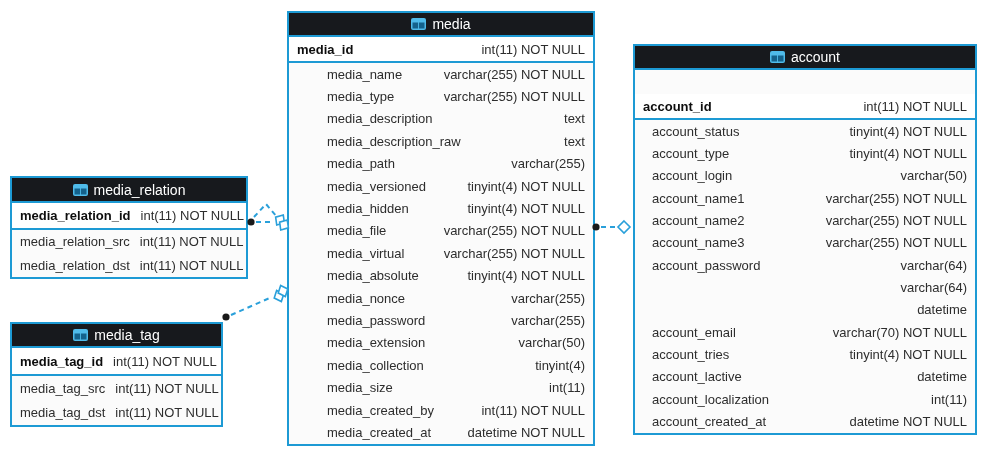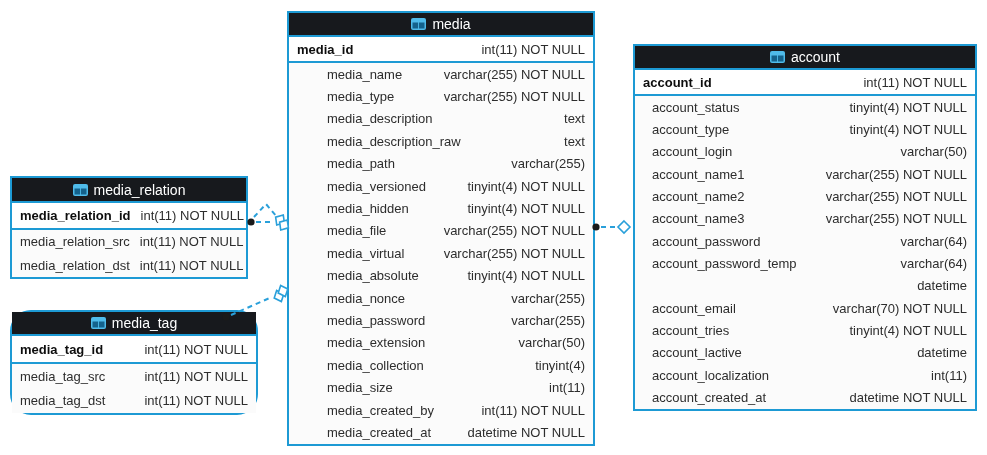--- a/index.html
+++ b/index.html
@@ -32,31 +32,31 @@
   .row{
     display:flex;align-items:center;padding:0 8px;white-space:nowrap;
     background:var(--row-bg);
   }
   .ctype{margin-left:auto;padding-left:10px;}
   
   .t-relation{left:10px;top:176px;width:238px;}
   .t-relation .hdr{height:23px;text-align:center;}
   .t-relation .pkrow{height:25px;}
   .t-relation .row{height:23.5px;}
-  .t-tag{left:10px;top:310px;width:248px;border-radius:21px;}
+  .t-tag{left:10px;top:322px;width:213px;}
   .t-tag .hdr{height:22px;}
   .t-tag .pkrow{height:26px;}
   .t-tag .row{height:24.5px;}
   .t-media{left:287px;top:11px;width:308px;}
   .t-media .hdr{height:22px;}
   .t-media .pkrow{height:24px;}
   .t-media .row{height:22.4px;padding-left:38px;}
   .t-account{left:633px;top:44px;width:344px;}
   .t-account .hdr{height:22px;}
-  .t-account .pkrow{height:24px;}
+  .t-account .pkrow{height:24px;margin-top:24px;}
   .t-account .row{height:22.35px;padding-left:17px;}
   
   .overlay{position:absolute;left:0;top:0;pointer-events:none;}
   .dash{stroke:var(--connector);stroke-width:2;fill:none;stroke-dasharray:5 4;}
   .dot{fill:var(--dot);}
   .dia{fill:#ffffff;stroke:var(--connector);stroke-width:1.6;}
   .icon-frame{fill:var(--icon-light);}
   .icon-cell{fill:var(--icon-dark);}
 </style>
 </head>
@@ -262,21 +262,20 @@
         <span class="cname">account_name3</span>
         <span class="ctype">varchar(255) NOT NULL</span>
       </div>
 
       <div class="row">
         <span class="cname">account_password</span>
         <span class="ctype">varchar(64)</span>
       </div>
 
       <div class="row">
-        <span class="cname">account_password_temp</span>
         <span class="ctype">varchar(64)</span>
       </div>
 
       <div class="row">
         <span class="ctype">datetime</span>
       </div>
 
       <div class="row">
         <span class="cname">account_email</span>
         <span class="ctype">varchar(70) NOT NULL</span>

